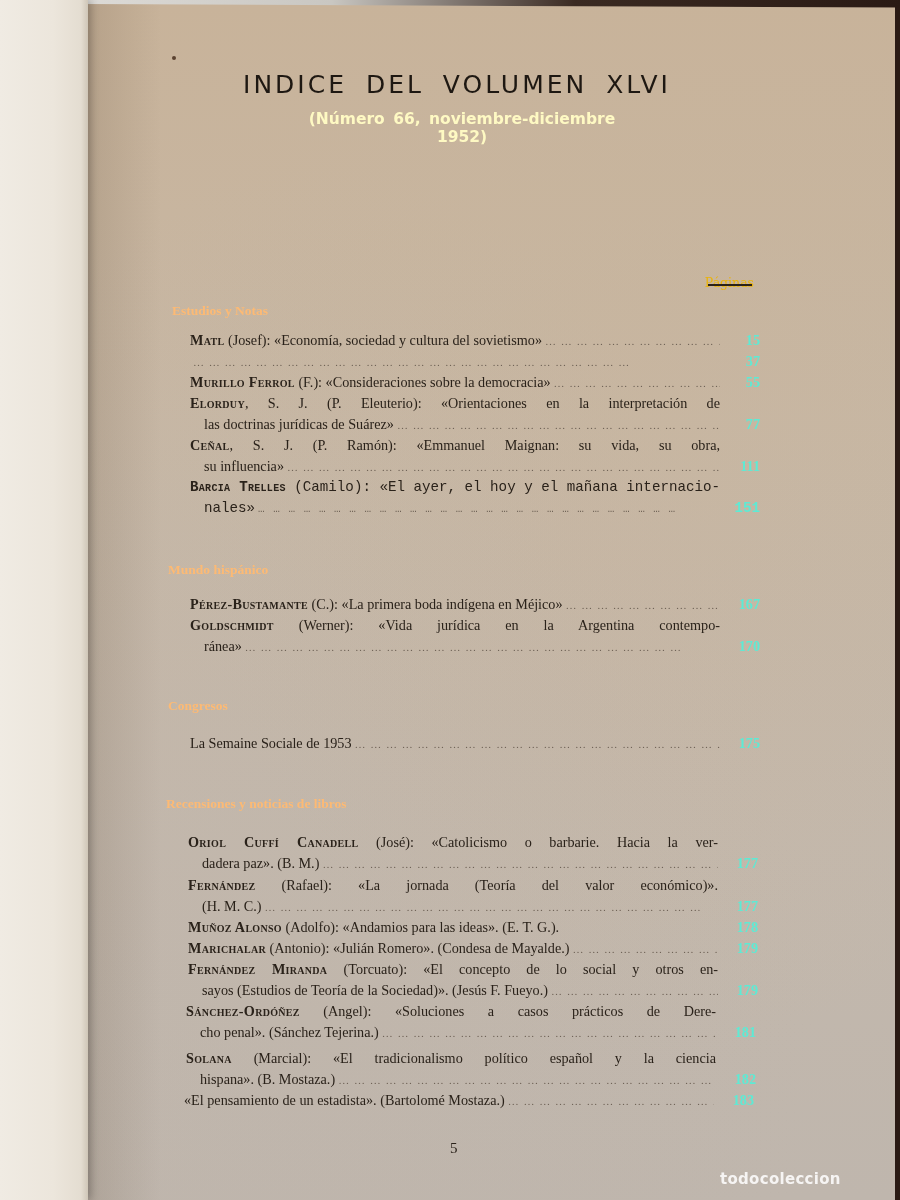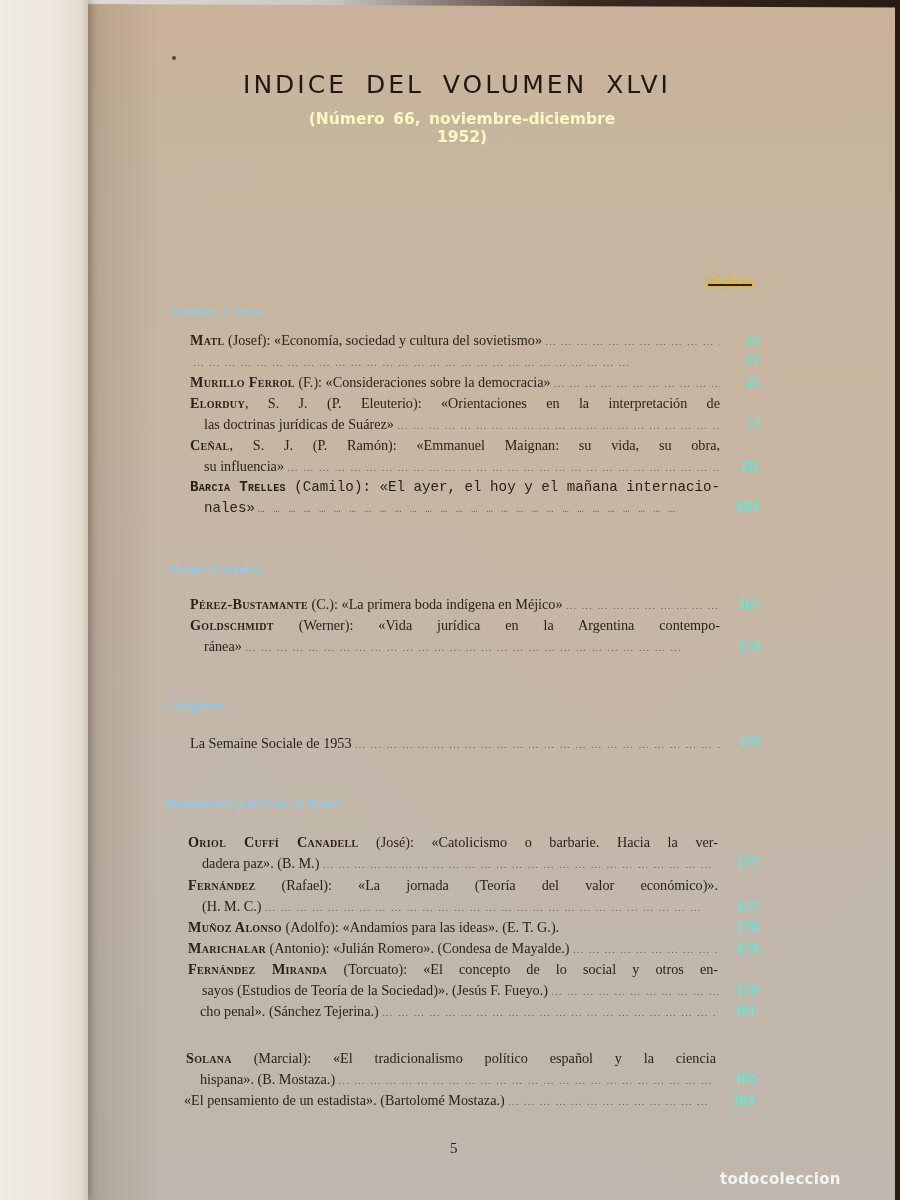--- a/index.html
+++ b/index.html
@@ -44,21 +44,21 @@
       color: #fef9c3; text-align: center; word-spacing: 3px;
     }
     .paginas {
       position: absolute; left: 698px; top: 275px; width: 56px;
       font-size: 12.5px; color: #eab308; text-align: right;
     }
     .paginas-rule {
       position: absolute; left: 708px; top: 284px; width: 44px; height: 2px; background: #2a221a;
     }
     .section-heading {
-      position: absolute; font-size: 13.5px; font-weight: normal; color: #7dd3fc;
+      position: absolute; font-size: 13.5px; font-weight: bold; color: #fdba74;
       font-family: "Liberation Serif", serif;
     }
     .entry {
       position: absolute; left: 190px; width: 570px;
       font-family: "Liberation Serif", serif; font-size: 14.2px; color: #2a221a;
       line-height: 20.5px;
     }
     .entry .line { display: flex; align-items: baseline; white-space: nowrap; }
     .entry .line.cont { padding-left: 14px; }
     .entry .txt { flex: 0 0 auto; }
@@ -217,20 +217,23 @@
   <div class="line full">
       <span class="txt"><span class="sc">Fernández Miranda</span><span> (Torcuato): «El concepto de lo social y otros en-</span></span>
     </div>
   <div class="line cont">
       <span class="txt">sayos (Estudios de Teoría de la Sociedad)». (Jesús F. Fueyo.)</span>
       <span class="dots">… … … … … … … … … … … … … … … … … … … … … … … … … … … …</span>
       <span class="page-num">179</span>
     </div>
 </div>
 <div class="entry" style="top:1001px; left:186px;">
+  <div class="line full">
+      <span class="txt"><span class="sc">Sánchez-Ordóñez</span><span> (Angel): «Soluciones a casos prácticos de Dere-</span></span>
+    </div>
   <div class="line cont">
       <span class="txt">cho penal». (Sánchez Tejerina.)</span>
       <span class="dots">… … … … … … … … … … … … … … … … … … … … … … … … … … … …</span>
       <span class="page-num">181</span>
     </div>
 </div>
 <div class="entry" style="top:1048px; left:186px;">
   <div class="line full">
       <span class="txt"><span class="sc">Solana</span><span> (Marcial): «El tradicionalismo político español y la ciencia</span></span>
     </div>

